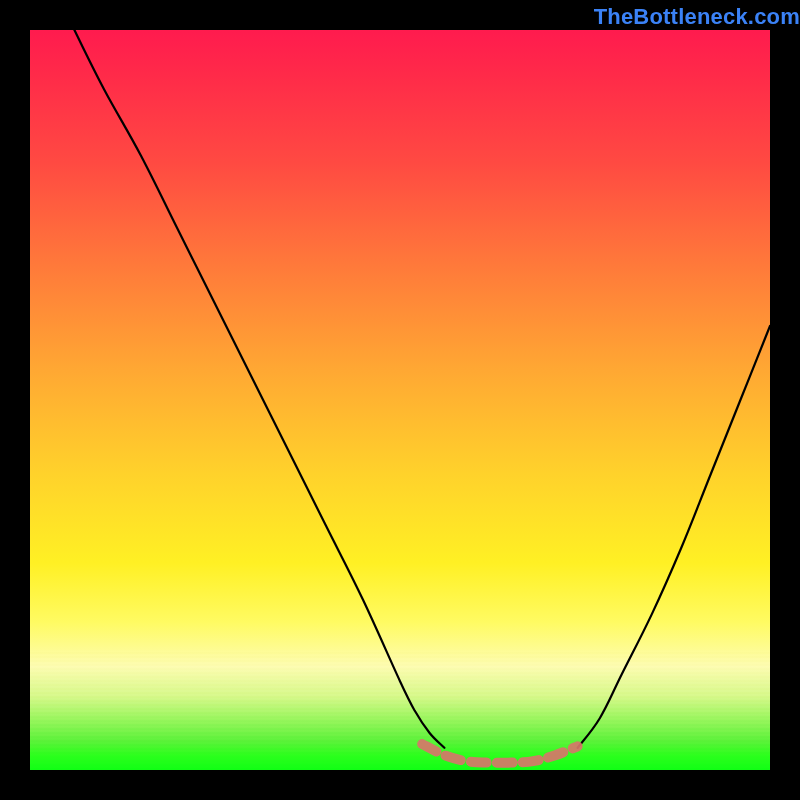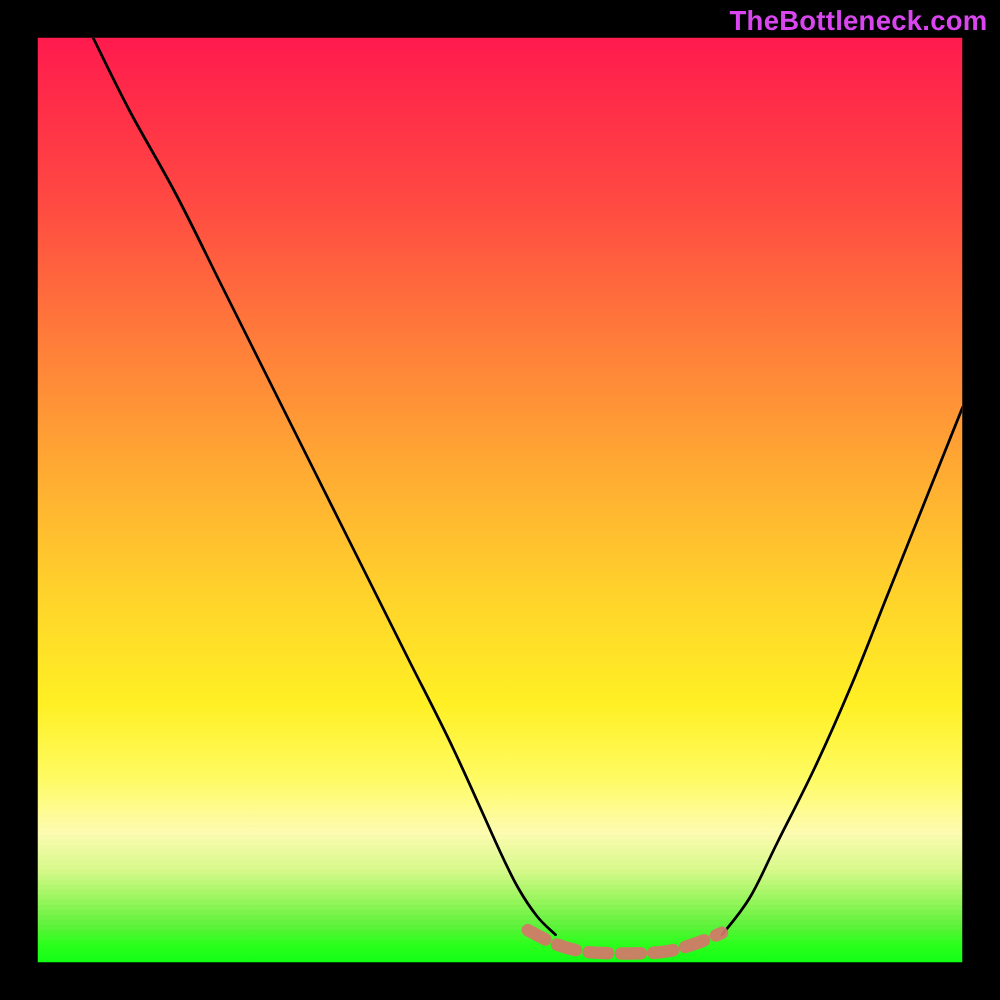--- a/index.html
+++ b/index.html
@@ -13,22 +13,22 @@
   }
   .frame {
     position: relative;
     width: 800px;
     height: 800px;
     background: #000;
   }
   .watermark {
     position: absolute;
     top: 4px;
-    right: 10px;
-    color: #d946ef;
+    right: 0;
+    color: #3b82f6;
     font-size: 22px;
     font-weight: 600;
     letter-spacing: 0.2px;
     z-index: 50;
   }
   .plot {
     position: absolute;
     left: 30px;
     top: 30px;
     width: 740px;

